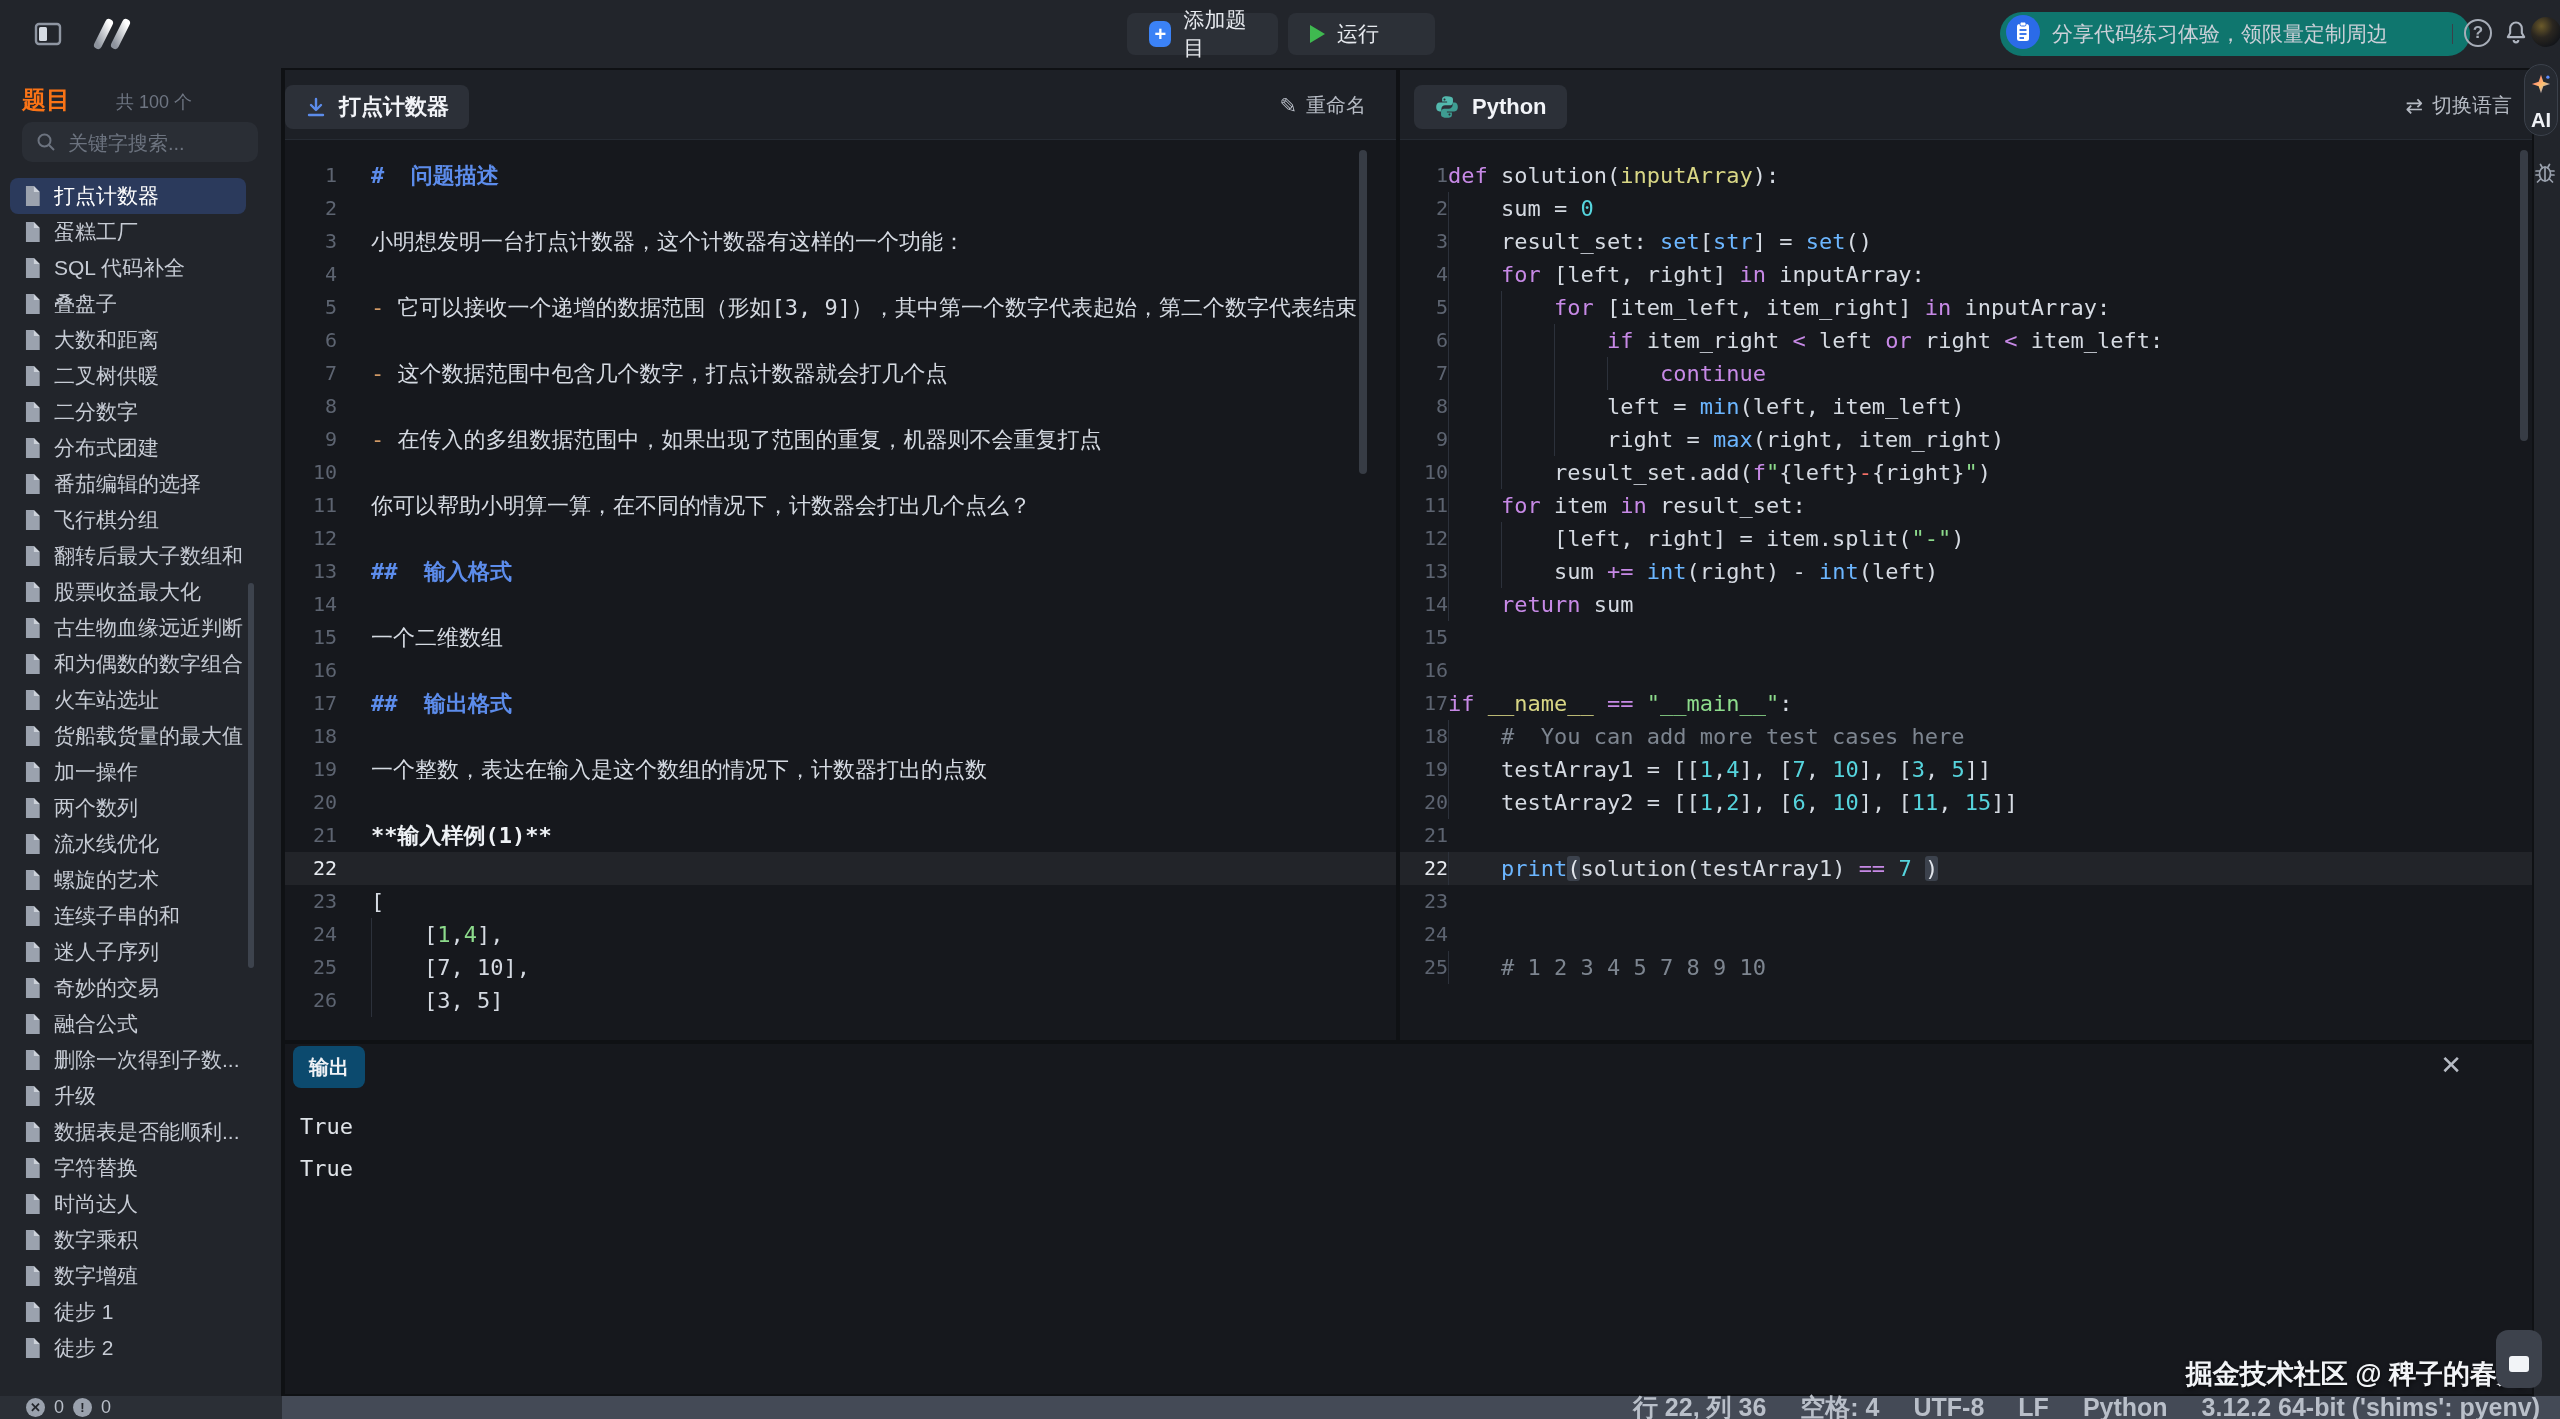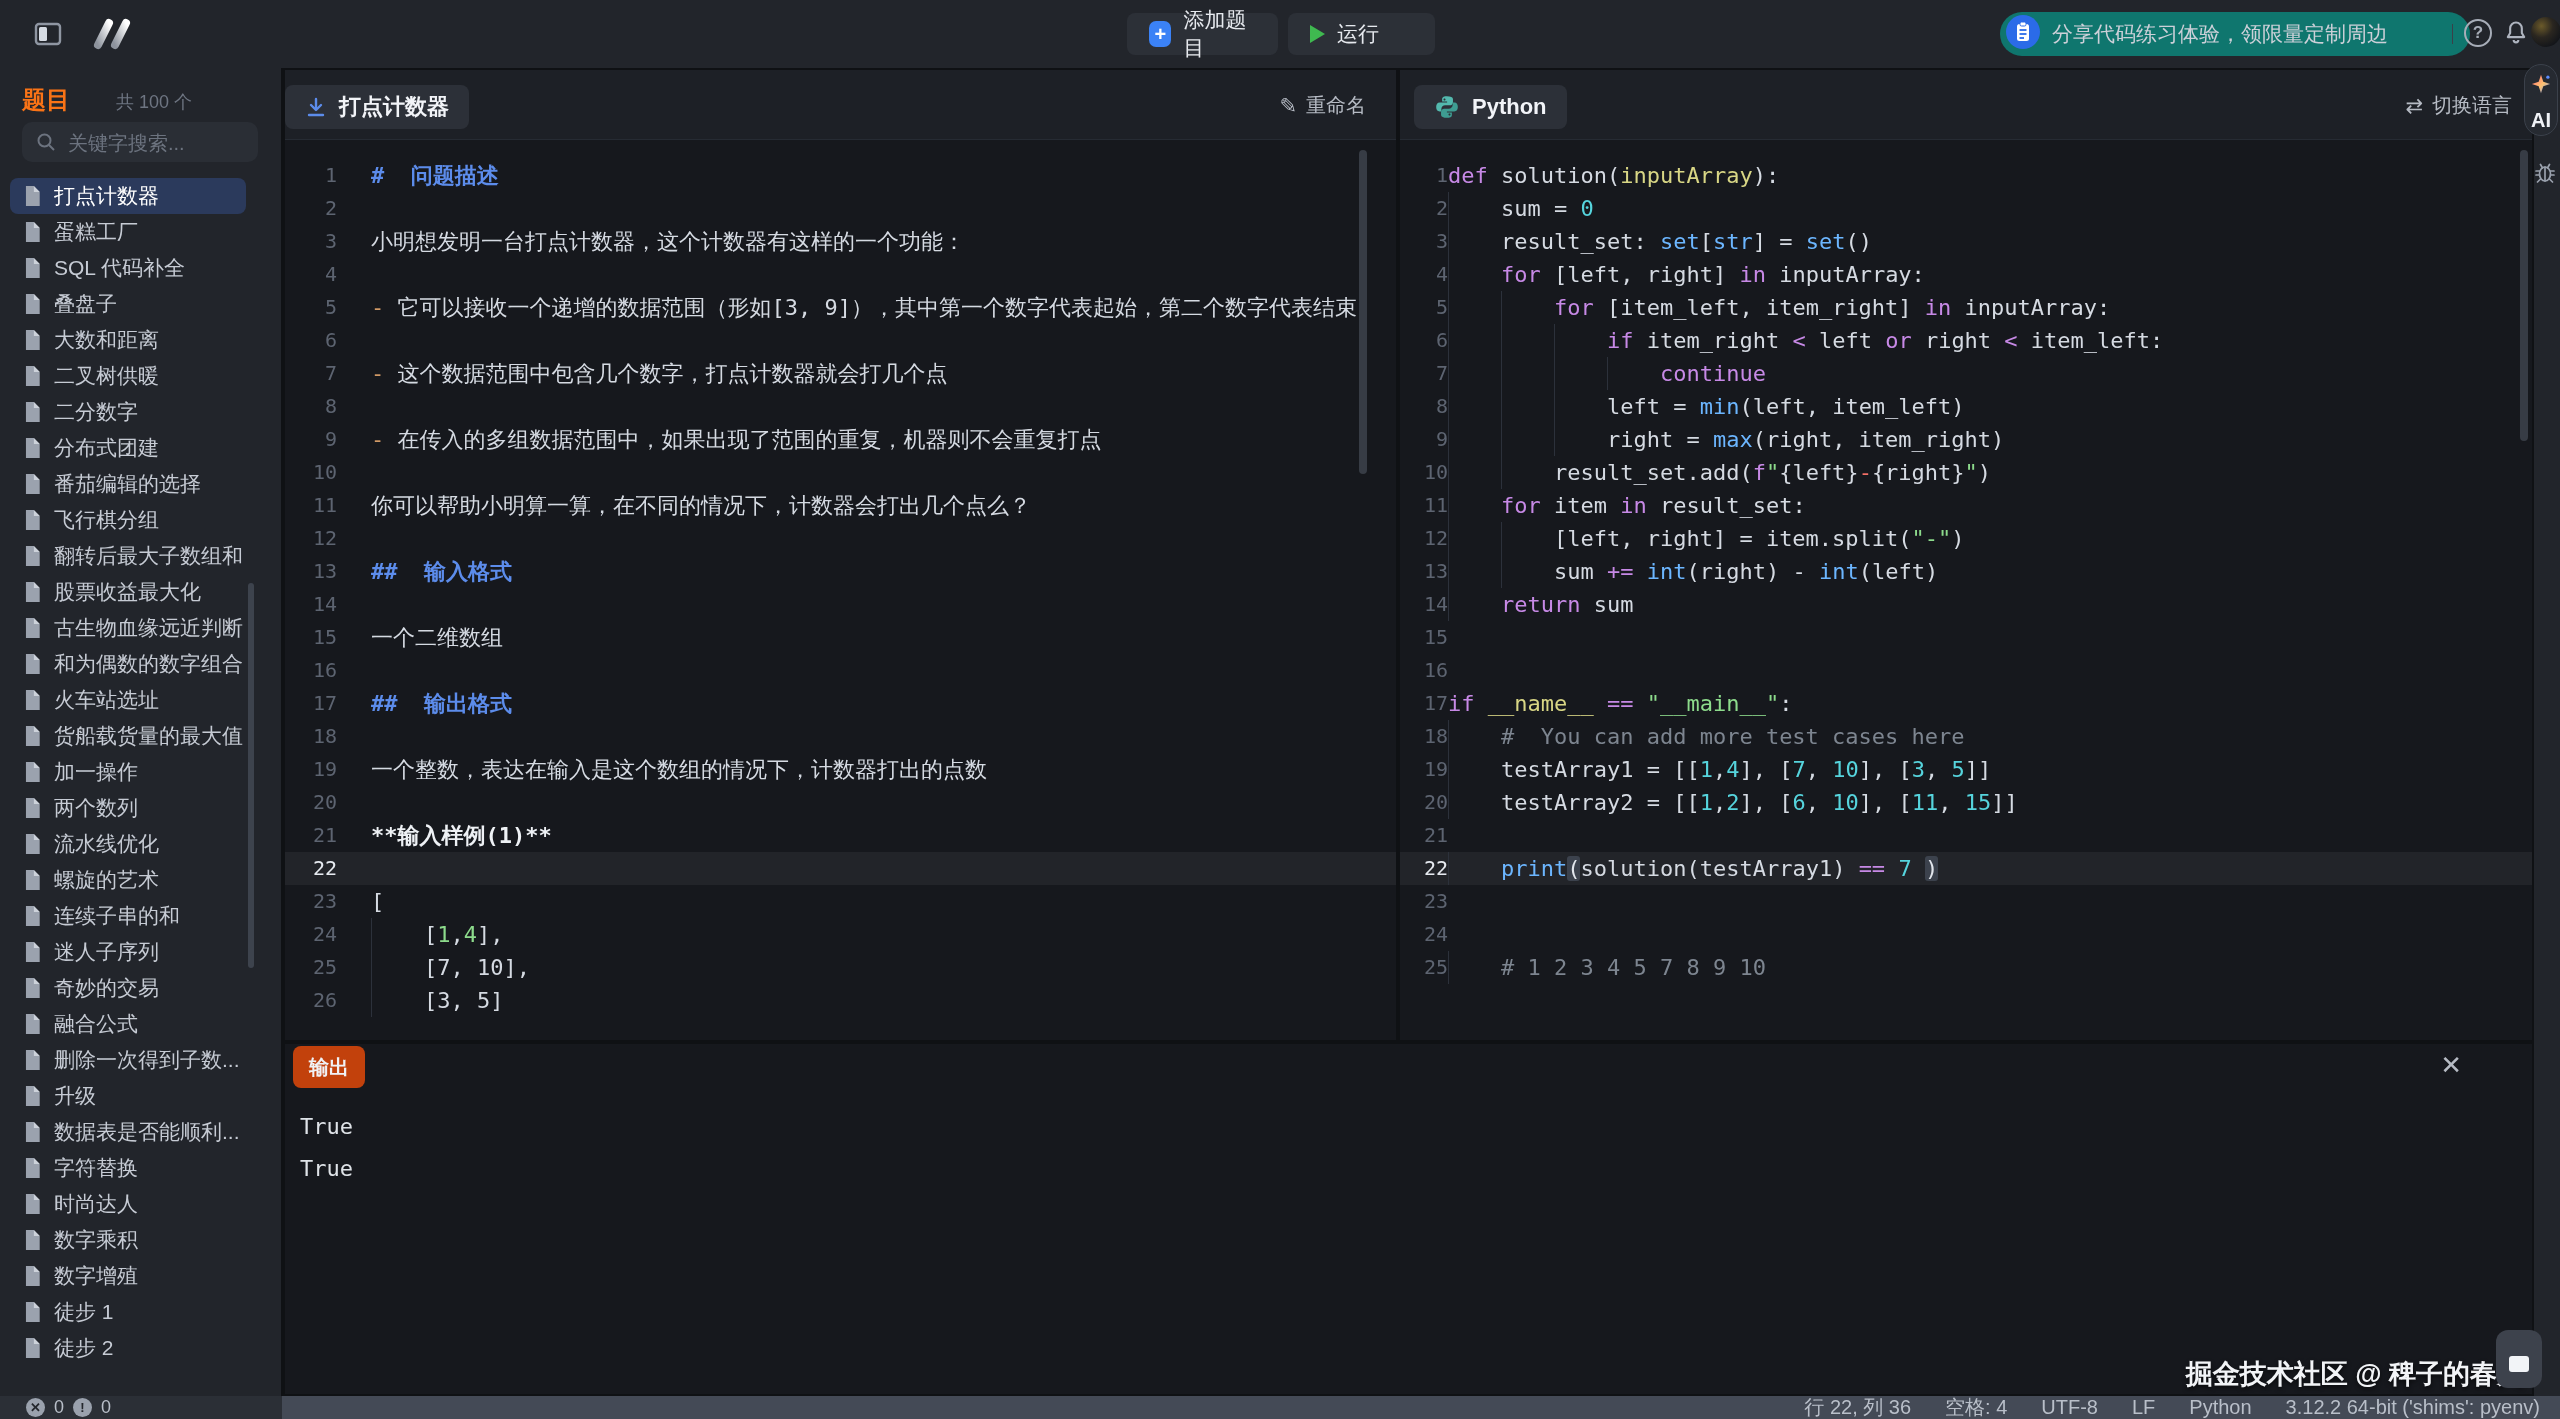--- a/index.html
+++ b/index.html
@@ -78,34 +78,34 @@
   .tk-sd{color:#f47067;}
   .tk-pr{color:#d8d685;}
   .tk-c{color:#7d8590;}
   .tk-gn{color:#8ddb8c;}
   .tk-bh{background:#3c424d;border-radius:3px;color:#e2e6ec;}
   .scroll-thumb{position:absolute;width:8px;border-radius:4px;background:#373c45;cursor:pointer;}
   #problem-scroll{left:1074px;top:80px;height:324px;}
   #code-scroll{left:1120px;top:80px;height:291px;}
   
   #output-panel{left:285px;top:1044px;width:2247px;height:350px;}
-  #output-tab{position:absolute;left:8px;top:2px;height:42px;background:#c2410c;border-radius:8px;display:flex;
+  #output-tab{position:absolute;left:8px;top:2px;height:42px;background:#0c4a6e;border-radius:8px;display:flex;
               align-items:center;padding:0 16px;font-size:20px;font-weight:bold;color:#f0f2f6;cursor:pointer;}
   #output-close{position:absolute;right:70px;top:6px;font-size:26px;color:#b6bbc4;cursor:pointer;}
   #output-lines{position:absolute;left:15px;top:62px;font-family:"DejaVu Sans Mono", monospace;font-size:22px;
                 color:#dfe3e8;line-height:42px;}
   
   #statusbar{position:absolute;left:0;top:1396px;width:2560px;height:23px;background:#444a56;}
   #status-left{position:absolute;left:0;top:0;width:282px;height:23px;background:#2b2f36;display:flex;align-items:center;
                gap:9px;padding-left:26px;box-sizing:border-box;cursor:pointer;}
   .st-ic{width:19px;height:19px;border-radius:50%;background:#9aa1ad;color:#23262c;font-size:13px;font-weight:bold;
          display:flex;align-items:center;justify-content:center;line-height:1;}
   .st-count{font-size:18px;color:#b9bfc9;}
   #status-right{position:absolute;right:0;top:0;height:23px;display:flex;align-items:center;gap:34px;
-                padding-right:20px;font-size:20px;color:#b9bfc9;}
+                padding-right:20px;font-size:25px;color:#b9bfc9;font-weight:bold;}
   #status-right span{cursor:pointer;white-space:nowrap;}
   
   #watermark{position:absolute;right:36px;top:1356px;font-size:27px;font-weight:bold;color:#f2f4f7;
              text-shadow:0 2px 4px rgba(0,0,0,0.7);white-space:nowrap;z-index:5;}
   #pip-btn{position:absolute;left:2496px;top:1330px;width:46px;height:58px;background:#3d424c;border-radius:12px;
            z-index:6;cursor:pointer;}
   #pip-btn .glyph{position:absolute;left:13px;top:26px;width:20px;height:16px;background:#f2f4f7;border-radius:3px;}
   #right-strip{position:absolute;left:2534px;top:68px;width:26px;height:1328px;background:#22252b;}
   #ai-widget{position:absolute;left:2524px;top:64px;width:34px;height:72px;border:1px solid #3b414b;background:#262a31;
              border-radius:17px;z-index:4;cursor:pointer;display:flex;flex-direction:column;align-items:center;padding-top:8px;box-sizing:border-box;}

